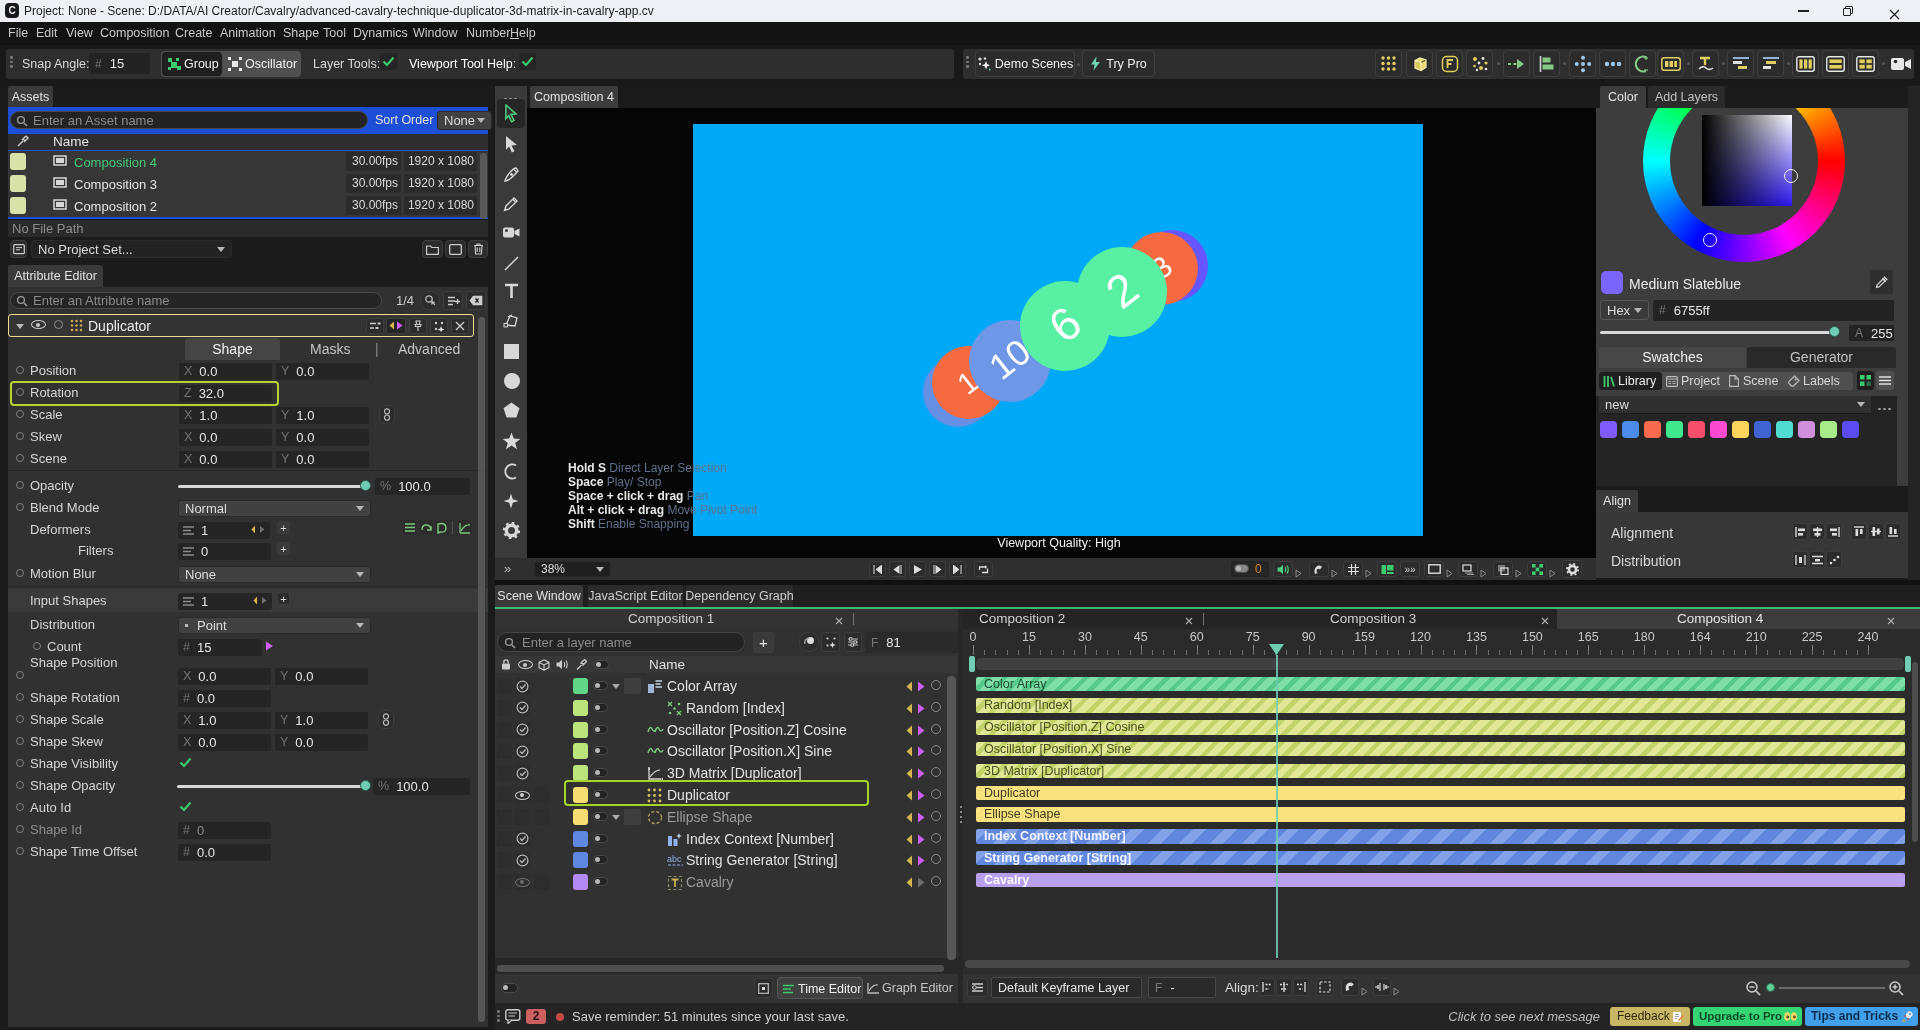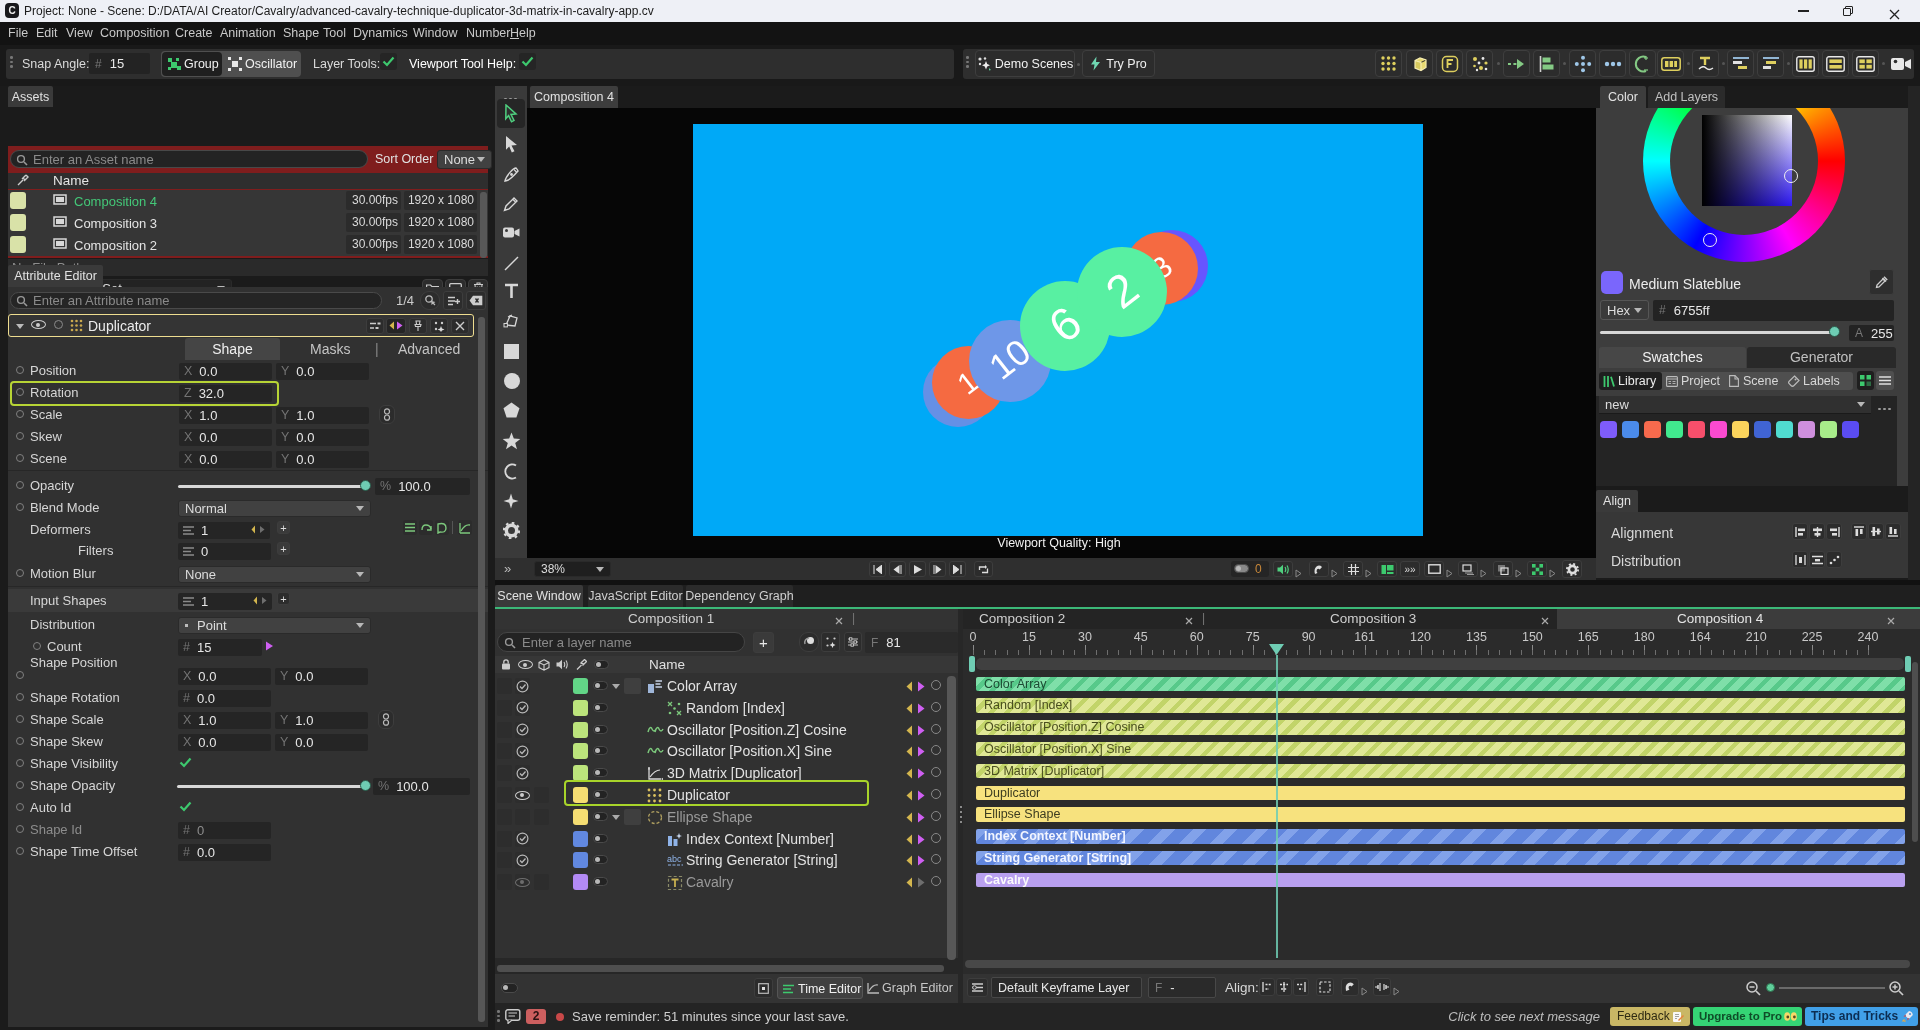--- a/index.html
+++ b/index.html
@@ -255,21 +255,21 @@
         <svg width="22" height="16" viewBox="0 0 22 16">
           <rect x="1" y="2" width="13" height="12" rx="2" fill="#e8e8e8"></rect>
           <circle cx="5.5" cy="5.5" r="1.8" fill="#2e2e2e"></circle>
           <path d="M15 6 L21 3 L21 13 L15 10 Z" fill="#e8e8e8"></path>
         </svg>
       </div>
   </div>
 </div>
 
 <div class="tab" style="left:8px;top:86px;width:45px;height:21px;">Assets</div>
-<div class="abs" style="left:8px;top:107px;width:480px;height:112px;background:#7f1d1d;margin-top:39px;">
+<div class="abs" style="left:8px;top:107px;width:480px;height:112px;background:#1d4ed8;">
   <div class="abs" style="left:2px;top:4px;width:358px;height:18px;background:#232323;border:1px solid #484848;border-radius:9px;">
     <svg class="abs" style="left:5px;top:2.5px" width="12" height="12" viewBox="0 0 12 12">
         <circle cx="5" cy="5" r="3.4" fill="none" stroke="#999" stroke-width="1.4"></circle>
         <line x1="8" y1="8" x2="11" y2="11" stroke="#999" stroke-width="1.6"></line>
       </svg>
     <span class="abs" style="left:22px;top:1px;color:#8a8a8a;font-size:13px;">Enter an Asset name</span>
   </div>
   <div class="abs" style="left:367px;top:6px;color:#e0e0e0;font-size:12.5px;">Sort Order</div>
   <div class="ddown" style="left:429px;top:4px;width:55px;height:19px;">None<span class="chev"></span></div>
   <div class="abs" style="left:0;top:27px;width:480px;height:16px;background:#2e2e2e;">
@@ -639,20 +639,27 @@
     <div class="abs" style="left:276px;top:196px;width:82px;height:82px;border-radius:50%;background:#6e97e8;">
         <span style="position:absolute;left:50%;top:50%;transform:translate(-50%,-54%) rotate(-38deg);font-size:36px;line-height:1;color:#fff;">10</span>
       </div>
     <div class="abs" style="left:327px;top:157px;width:90px;height:90px;border-radius:50%;background:#58f0a2;">
         <span style="position:absolute;left:50%;top:50%;transform:translate(-50%,-54%) rotate(-38deg);font-size:46px;line-height:1;color:#fff;">6</span>
       </div>
     <div class="abs" style="left:384px;top:123px;width:90px;height:90px;border-radius:50%;background:#58f0a2;">
         <span style="position:absolute;left:50%;top:50%;transform:translate(-50%,-54%) rotate(-38deg);font-size:46px;line-height:1;color:#fff;">2</span>
       </div>
   </div>
+  <div id="helptext" style="position:absolute;left:41px;top:353px;font-size:12px;line-height:14px;color:#5f718c;white-space:nowrap;">
+    <div><b style="color:#e8e8e8;">Hold S</b> Direct Layer Selection</div>
+    <div><b style="color:#e8e8e8;">Space</b> Play/ Stop</div>
+    <div><b style="color:#e8e8e8;">Space + click + drag</b> Pan</div>
+    <div><b style="color:#e8e8e8;">Alt + click + drag</b> Move Pivot Point</div>
+    <div><b style="color:#e8e8e8;">Shift</b> Enable Snapping</div>
+  </div>
   <div class="abs" style="left:0px;top:428px;width:1064px;text-align:center;color:#f2f2f2;font-size:12.5px;">Viewport Quality: High</div>
 </div>
 <div class="abs" style="left:495px;top:558px;width:1105px;height:22px;background:#2f2f2f;" id="vpbar">
   <div class="abs" style="left:9px;top:3px;color:#bbb;font-size:13px;">»</div>
   <div class="ddown" style="left:39px;top:3px;width:77px;height:16px;background:#1f1f1f;font-size:12px;">38%<span class="chev"></span></div>
   <div class="mini" style="left:374px;top:3px;width:17px;height:16px;">
       <svg width="9" height="9" viewBox="0 0 9 9">
         <path d="M1 0 V9 M9 0 L3 4.5 L9 9 Z" fill="#ddd" stroke="#ddd"></path>
       </svg>
     </div>
@@ -1240,21 +1247,21 @@
       </div>
     </div>
     <div class="abs" style="left:0;top:20px;width:957px;height:26px;background:#2b2b2b;" id="ruler">
       <span class="abs" style="left:-5.0px;top:1px;width:30px;text-align:center;color:#c8c8c8;font-size:12.5px;">0</span>
       <span class="abs" style="left:50.9px;top:1px;width:30px;text-align:center;color:#c8c8c8;font-size:12.5px;">15</span>
       <span class="abs" style="left:106.9px;top:1px;width:30px;text-align:center;color:#c8c8c8;font-size:12.5px;">30</span>
       <span class="abs" style="left:162.8px;top:1px;width:30px;text-align:center;color:#c8c8c8;font-size:12.5px;">45</span>
       <span class="abs" style="left:218.8px;top:1px;width:30px;text-align:center;color:#c8c8c8;font-size:12.5px;">60</span>
       <span class="abs" style="left:274.7px;top:1px;width:30px;text-align:center;color:#c8c8c8;font-size:12.5px;">75</span>
       <span class="abs" style="left:330.6px;top:1px;width:30px;text-align:center;color:#c8c8c8;font-size:12.5px;">90</span>
-      <span class="abs" style="left:386.6px;top:1px;width:30px;text-align:center;color:#c8c8c8;font-size:12.5px;">161</span>
+      <span class="abs" style="left:386.6px;top:1px;width:30px;text-align:center;color:#c8c8c8;font-size:12.5px;">159</span>
       <span class="abs" style="left:442.5px;top:1px;width:30px;text-align:center;color:#c8c8c8;font-size:12.5px;">120</span>
       <span class="abs" style="left:498.5px;top:1px;width:30px;text-align:center;color:#c8c8c8;font-size:12.5px;">135</span>
       <span class="abs" style="left:554.4px;top:1px;width:30px;text-align:center;color:#c8c8c8;font-size:12.5px;">150</span>
       <span class="abs" style="left:610.3px;top:1px;width:30px;text-align:center;color:#c8c8c8;font-size:12.5px;">165</span>
       <span class="abs" style="left:666.3px;top:1px;width:30px;text-align:center;color:#c8c8c8;font-size:12.5px;">180</span>
       <span class="abs" style="left:722.2px;top:1px;width:30px;text-align:center;color:#c8c8c8;font-size:12.5px;">164</span>
       <span class="abs" style="left:778.2px;top:1px;width:30px;text-align:center;color:#c8c8c8;font-size:12.5px;">210</span>
       <span class="abs" style="left:834.1px;top:1px;width:30px;text-align:center;color:#c8c8c8;font-size:12.5px;">225</span>
       <span class="abs" style="left:890.0px;top:1px;width:30px;text-align:center;color:#c8c8c8;font-size:12.5px;">240</span>
       <div class="abs" style="left:10px;top:16px;width:900px;height:10px;background:repeating-linear-gradient(to right,#8a8a8a 0 1px,transparent 1px 55.94px);"></div>

